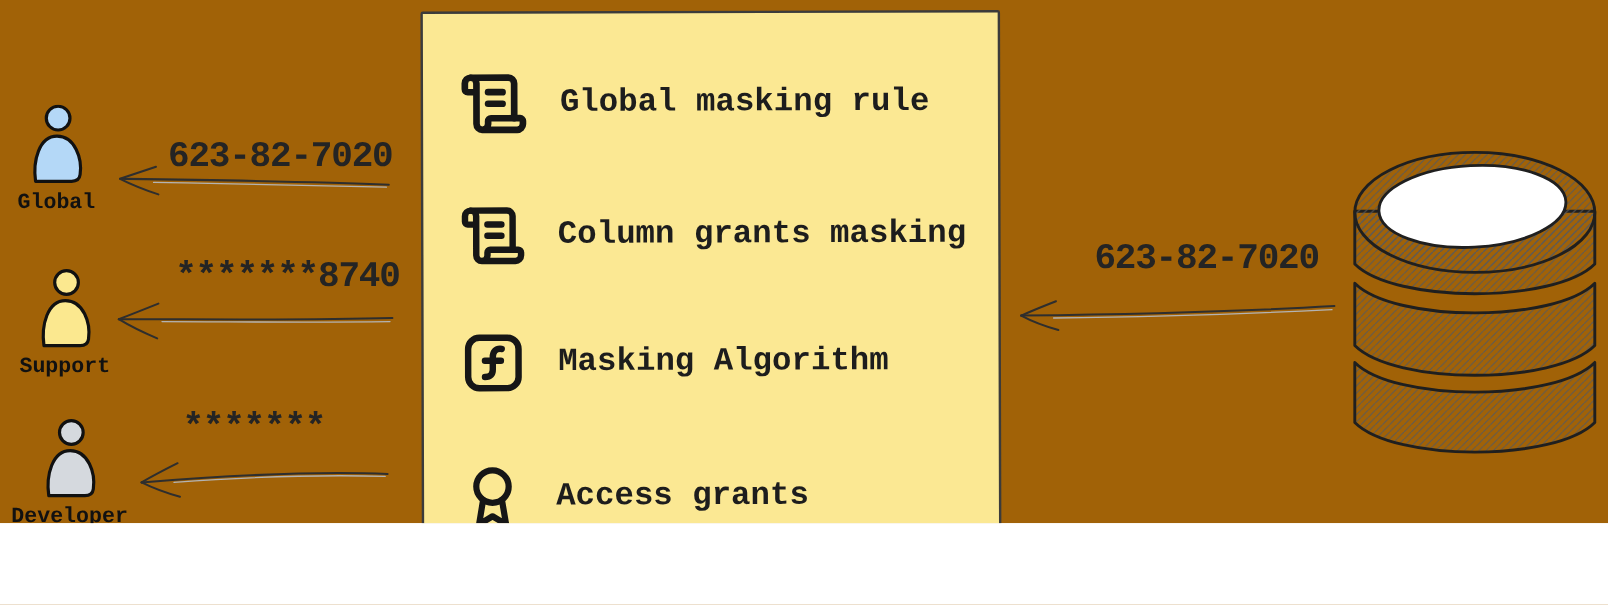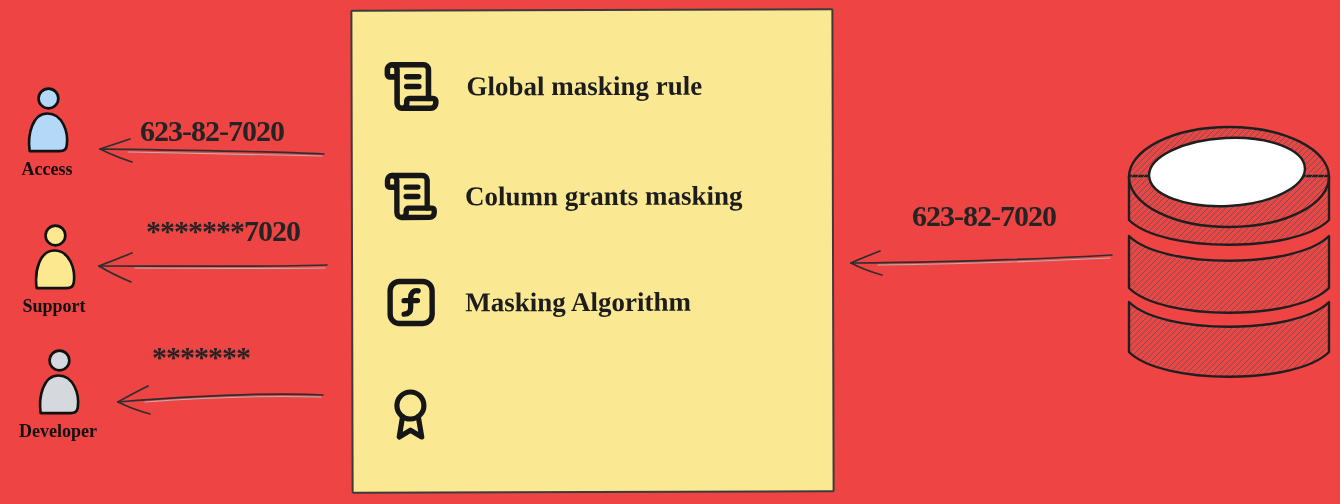--- a/index.html
+++ b/index.html
@@ -1,21 +1,21 @@
 <!DOCTYPE html>
 <html><head>
 <meta charset="utf-8">
 <style>
   html,body{margin:0;padding:0;background:#ffffff;}
   .canvas{
     position:relative;
-    width:1340px;height:504px;
-    background:#ef4444;
+    width:1340px;height:436px;
+    background:#a16207;
     overflow:hidden;
-    font-family:Liberation Serif, serif;
+    font-family:Liberation Mono, monospace;
     color:#1c1c1c;
   }
   .art{position:absolute;left:0;top:0;width:1340px;height:504px;}
 
   
   .mask-box{
     position:absolute;
     left:351px;top:9px;width:483px;height:484px;
     background:#FBE893;
     border:2.5px solid #3b3b3b;
@@ -135,45 +135,46 @@
         <path d="M9 11.2h5.7"></path>
       </svg>
       <span class="label">Masking Algorithm</span>
     </div>
 
     <div class="mask-row row-4">
       <svg width="54" height="66" viewBox="0 0 24 24" stroke-width="2.3">
         <circle cx="12" cy="8" r="6"></circle>
         <path d="M15.477 12.89 17 22l-5-3-5 3 1.523-9.11"></path>
       </svg>
+      <span class="label">Access grants</span>
     </div>
   </div>
 
   <div class="persona persona-analyst">
     <svg width="47" height="68" viewBox="0 0 50 72" stroke="#111111" stroke-width="2.8" stroke-linejoin="round">
       <circle cx="26" cy="12" r="10.5" fill="#B4D8F7"></circle>
       <path d="M6 68 C 3.5 50, 9 28, 25 28 C 41 28, 47.5 48, 45.5 62 C 45 66, 43 68, 38 68 Z" fill="#B4D8F7"></path>
     </svg>
-    <span class="role">Access</span>
+    <span class="role">Global</span>
   </div>
 
   <div class="persona persona-support">
     <svg width="47" height="68" viewBox="0 0 50 72" stroke="#111111" stroke-width="2.8" stroke-linejoin="round">
       <circle cx="26" cy="12" r="10.5" fill="#FBE88F"></circle>
       <path d="M6 68 C 3.5 50, 9 28, 25 28 C 41 28, 47.5 48, 45.5 62 C 45 66, 43 68, 38 68 Z" fill="#FBE88F"></path>
     </svg>
     <span class="role">Support</span>
   </div>
 
   <div class="persona persona-developer">
     <svg width="47" height="68" viewBox="0 0 50 72" stroke="#111111" stroke-width="2.8" stroke-linejoin="round">
       <circle cx="26" cy="12" r="10.5" fill="#D5D9DE"></circle>
       <path d="M6 68 C 3.5 50, 9 28, 25 28 C 41 28, 47.5 48, 45.5 62 C 45 66, 43 68, 38 68 Z" fill="#D5D9DE"></path>
     </svg>
     <span class="role">Developer</span>
   </div>
 
   <div class="val val-analyst">623-82-7020</div>
-  <div class="val val-support">*******7020</div>
+  <div class="val val-support">*******8740</div>
   <div class="val val-developer">*******</div>
   <div class="val val-db">623-82-7020</div>
 
 </div>
 
 </body></html>

